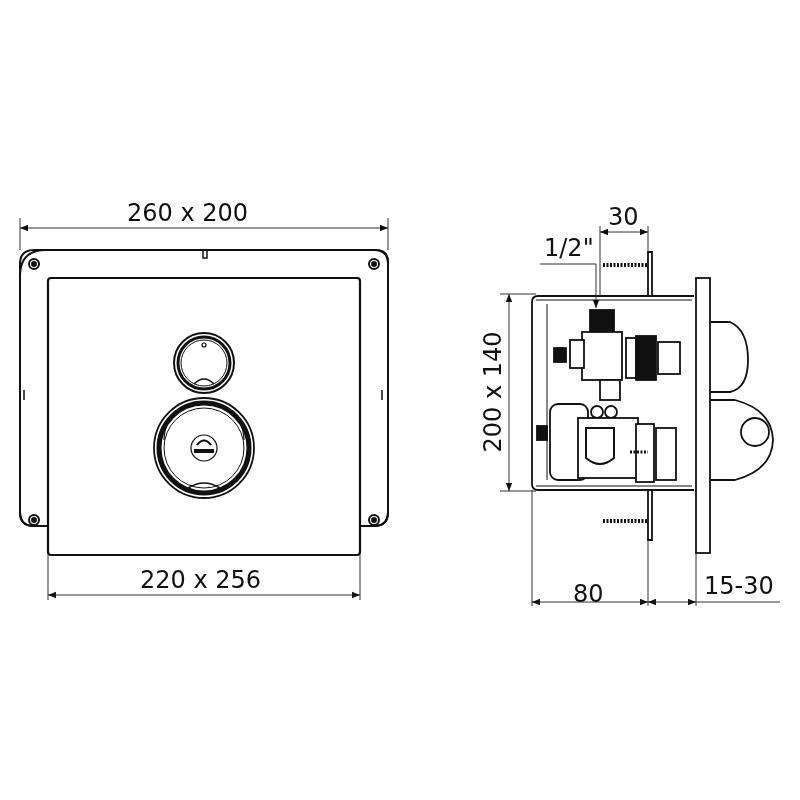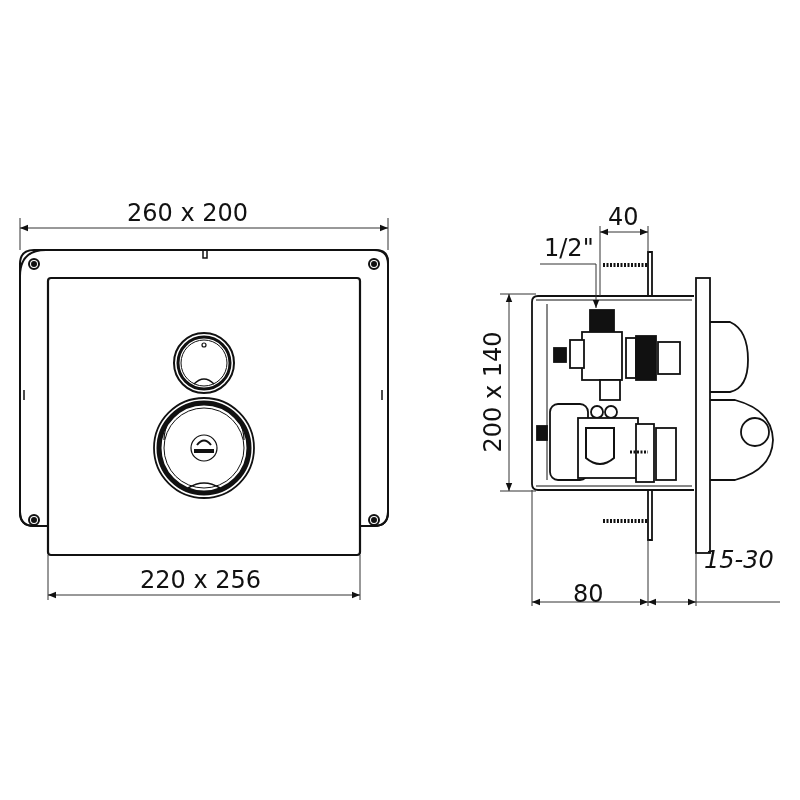--- a/index.html
+++ b/index.html
@@ -127,17 +127,17 @@
     <line x1="648" y1="540" x2="648" y2="606"></line>
     <line x1="696" y1="553" x2="696" y2="606"></line>
     <line x1="532" y1="602" x2="648" y2="602" marker-start="url(#arr)" marker-end="url(#arr)"></line>
     <line x1="648" y1="602" x2="696" y2="602" marker-start="url(#arr)" marker-end="url(#arr)"></line>
     <line x1="696" y1="602" x2="780" y2="602"></line>
   </g>
 </svg>
 
 <div class="dim-label" style="left:127px; top:201px;">260 x 200</div>
 <div class="dim-label" style="left:140px; top:568px;">220 x 256</div>
-<div class="dim-label" style="left:608px; top:205px;">40</div>
+<div class="dim-label" style="left:608px; top:205px;">30</div>
 <div class="dim-label" style="left:544px; top:236px;">1/2"</div>
 <div class="dim-label dim-vert" style="left:432px; top:380px;">200 x 140</div>
 <div class="dim-label" style="left:573px; top:574px;margin-top:8px;">80</div>
-<div class="dim-label" style="left:704px; top:548px;font-style:italic;">15-30</div>
+<div class="dim-label" style="left:704px; top:574px;">15-30</div>
 
 </body></html>

